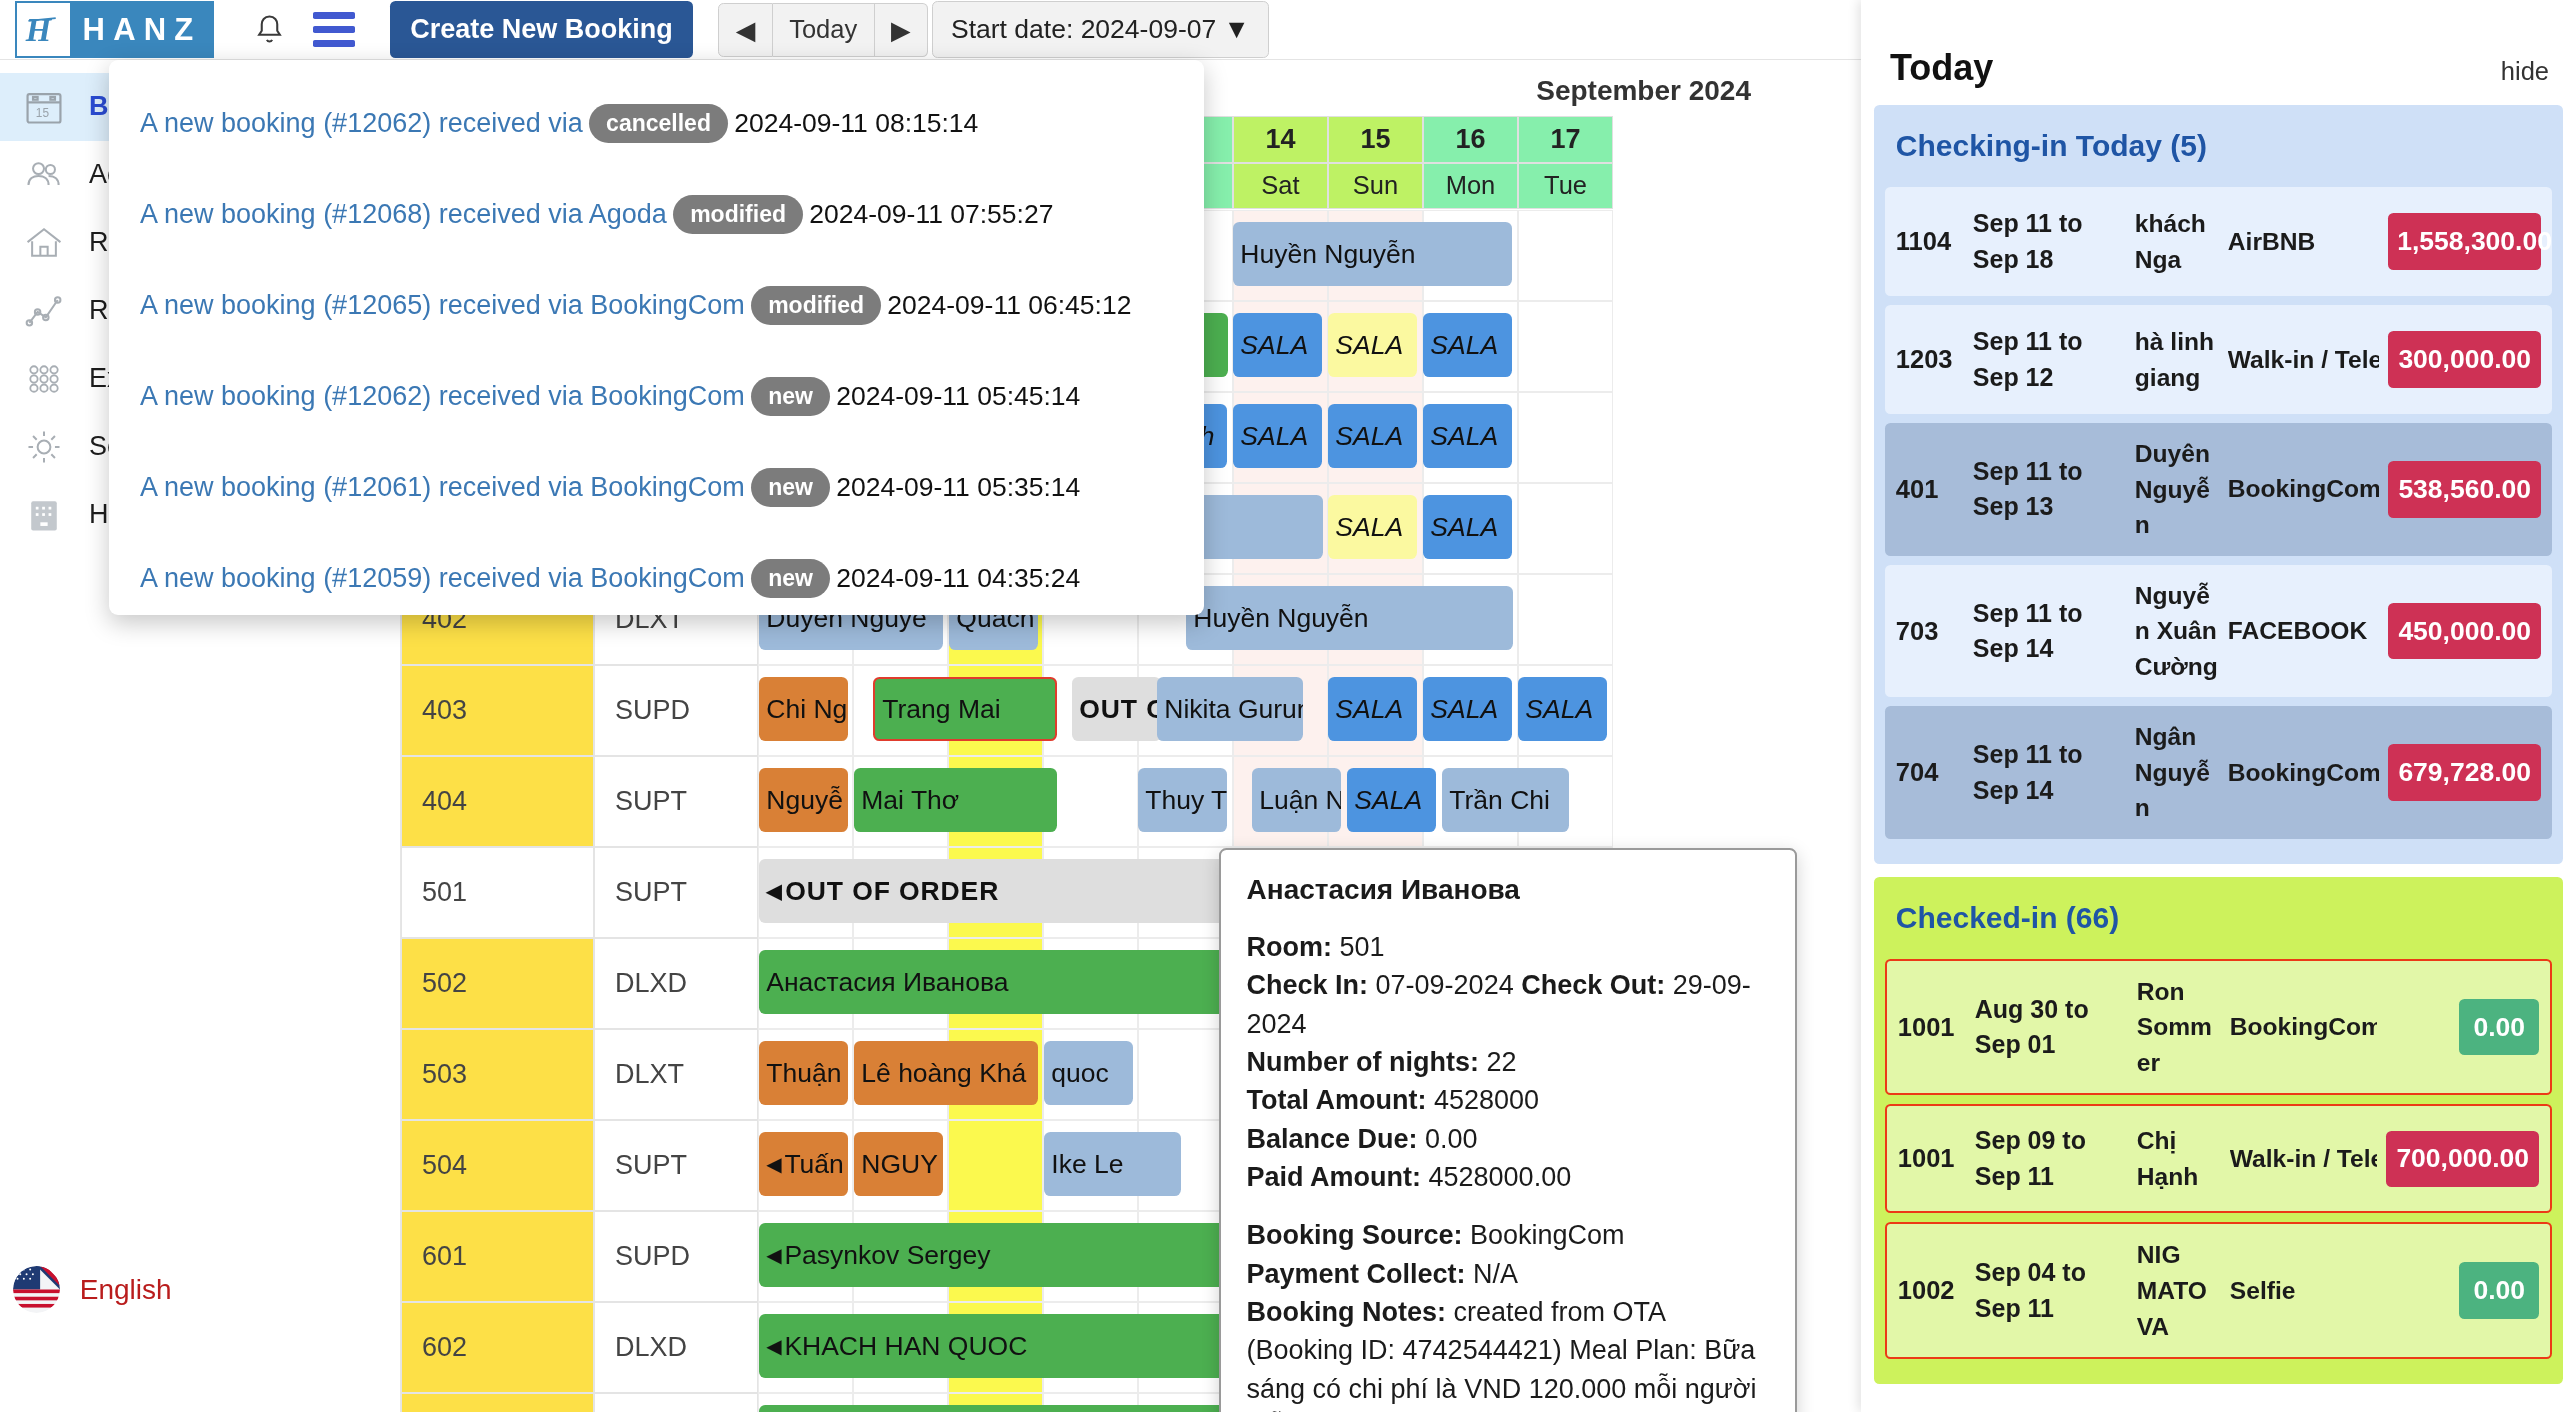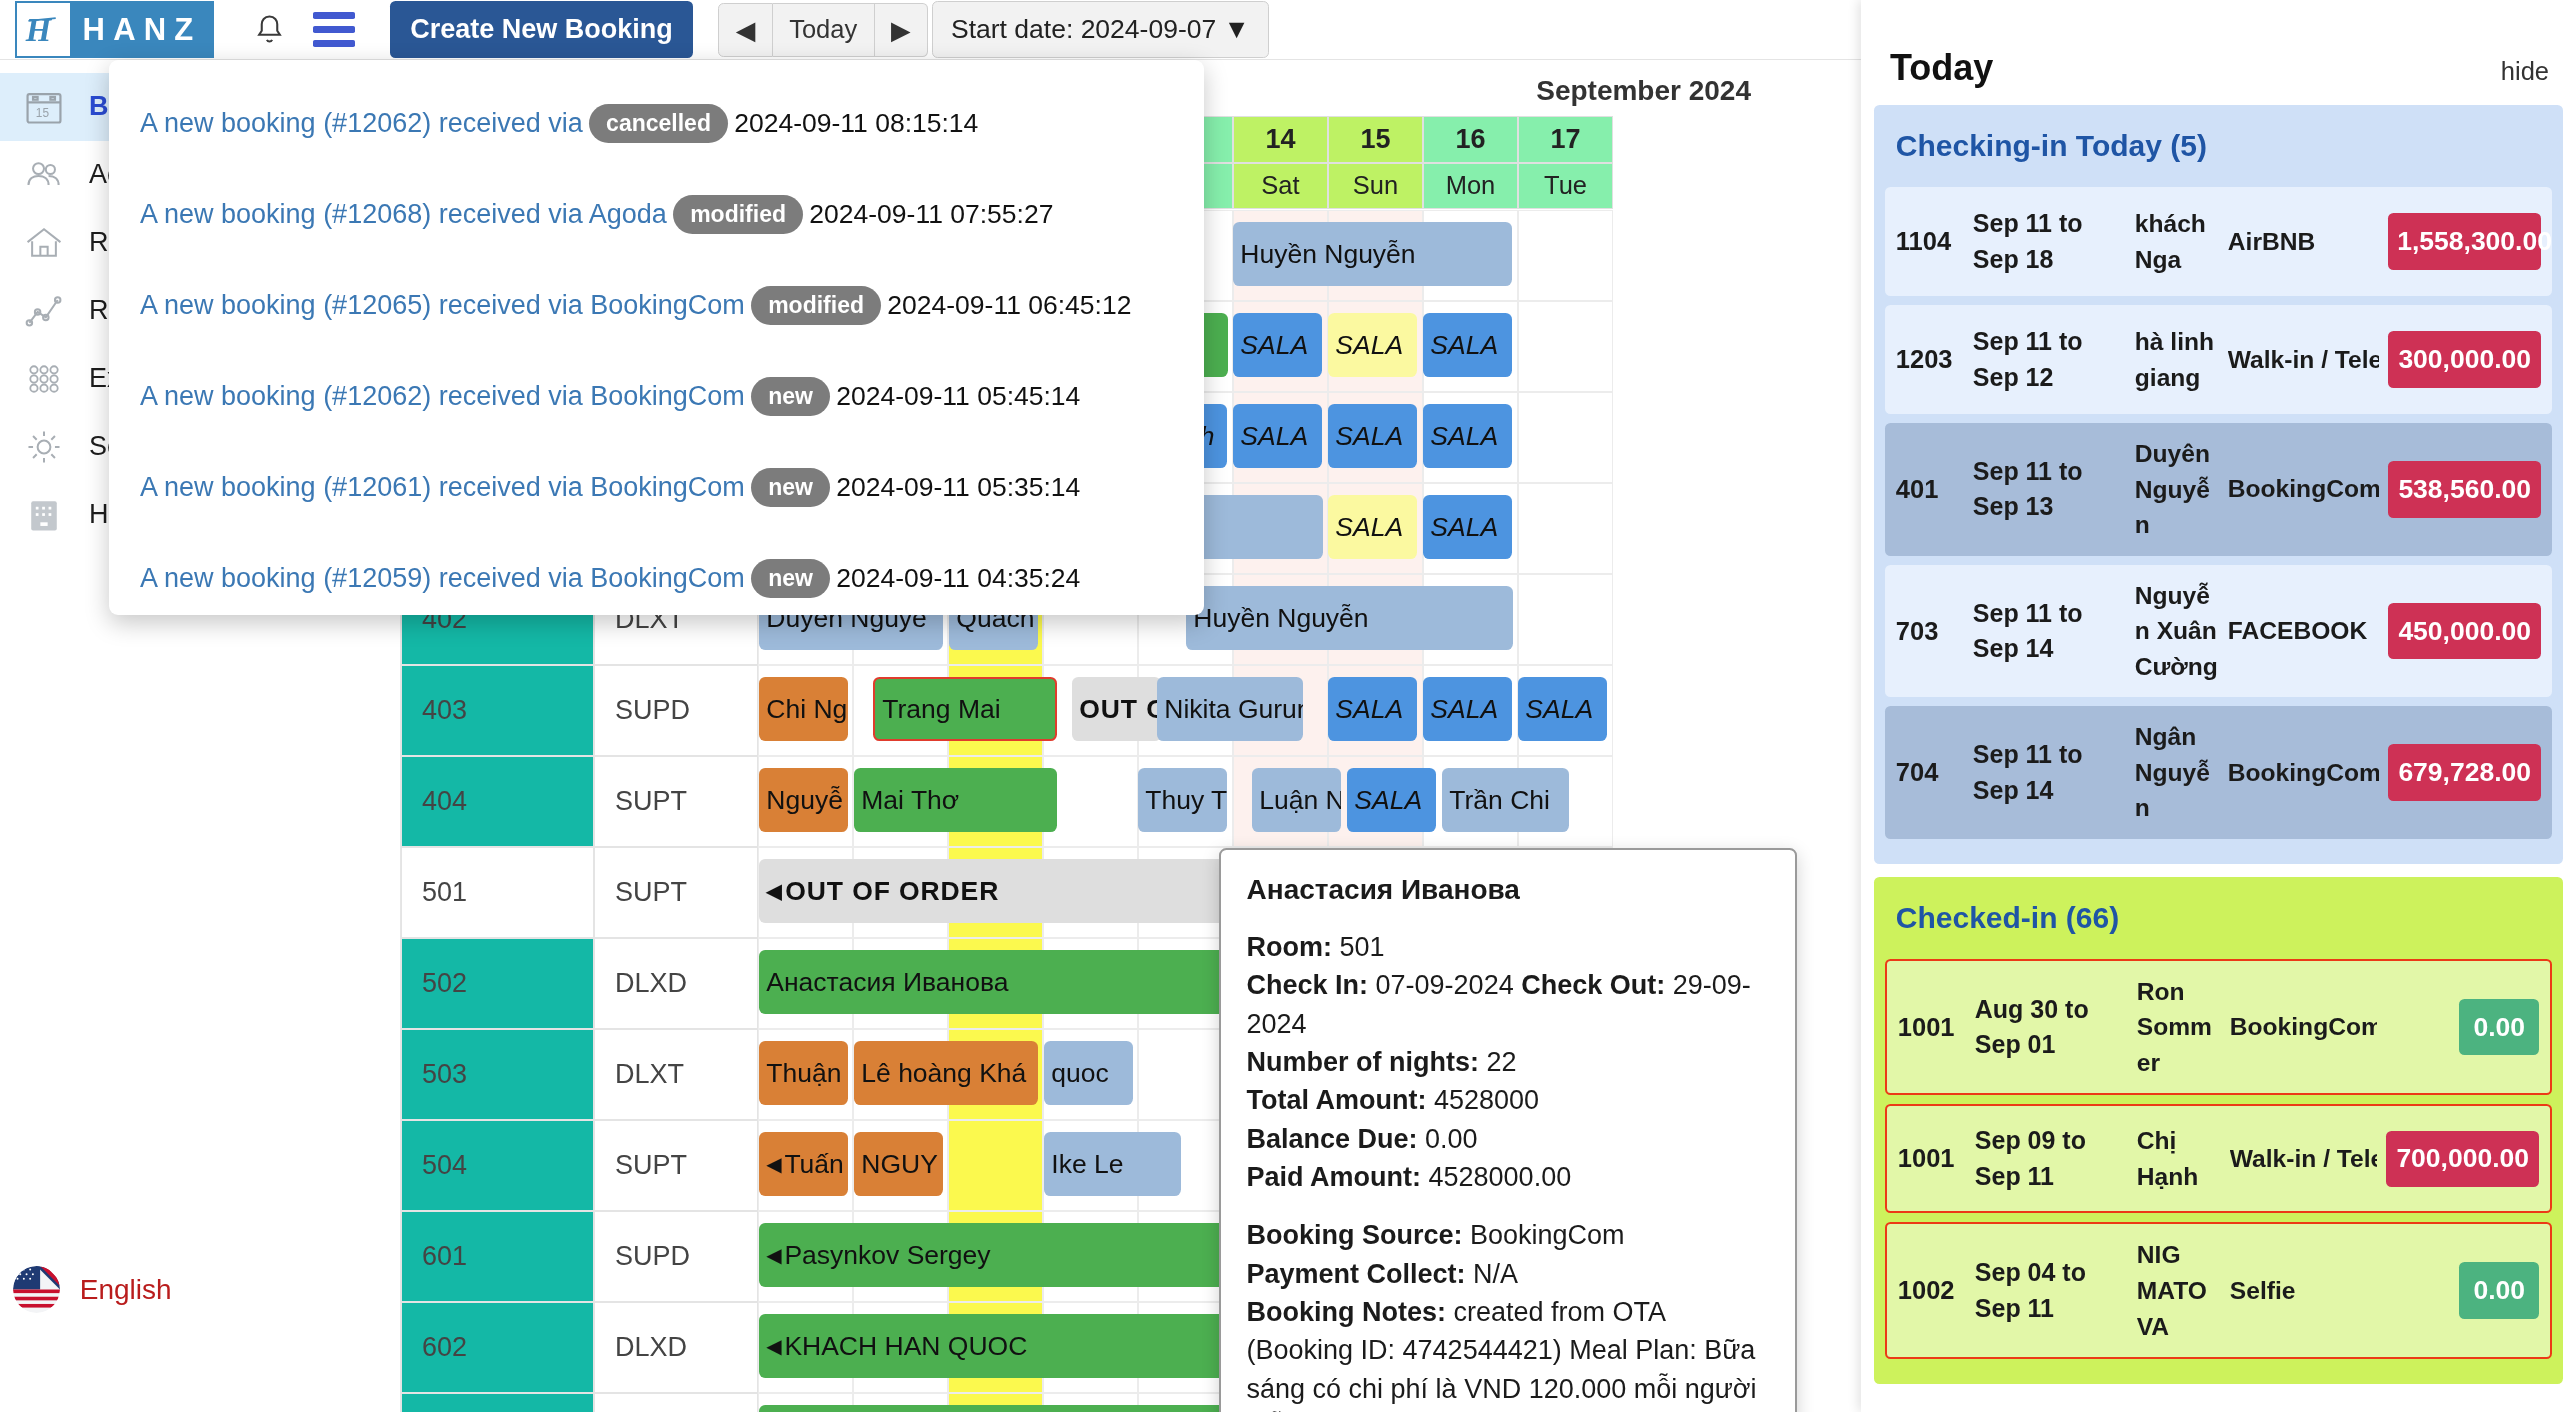--- a/index.html
+++ b/index.html
@@ -105,21 +105,21 @@
   .cal-hdr-cell.dow { height: 46px; font-weight: 400; font-size: 25.5px; }
   .cal-hdr-cell.today { background: #fbf94e; }
   .cal-hdr-cell.wknd { background: #bef264; }
   .cal-hdr-cell.blank { border: none; background: #fff; }
 
   .cal-row { display: grid; grid-template-columns: 193px 164px repeat(9, 95px); position: relative; }
   .rm-no, .rm-type {
     border: 0.9px solid #e4e4e4; display: flex; align-items: center; font-size: 27px; color: #444;
     padding-left: 20px; height: 91px;
   }
-  .rm-no { background: #14b8a6; }
+  .rm-no { background: #fde047; }
   .rm-no.plain { background: #fff; }
   .rm-type { background: #fff; }
   .daycell { border: 0.9px solid #ececec; height: 91px; }
   .daycell.today { background: #fbf94e; }
   .daycell.wknd { background: #fdf1ee; }
   .bars { position: absolute; left: 358px; top: 0; height: 91px; }
   .bar {
     position: absolute; top: 12.8px; height: 64px; border-radius: 6.4px;
     display: flex; align-items: center; font-size: 26.5px; color: #111;
     padding-left: 7.3px; overflow: hidden; white-space: nowrap;

